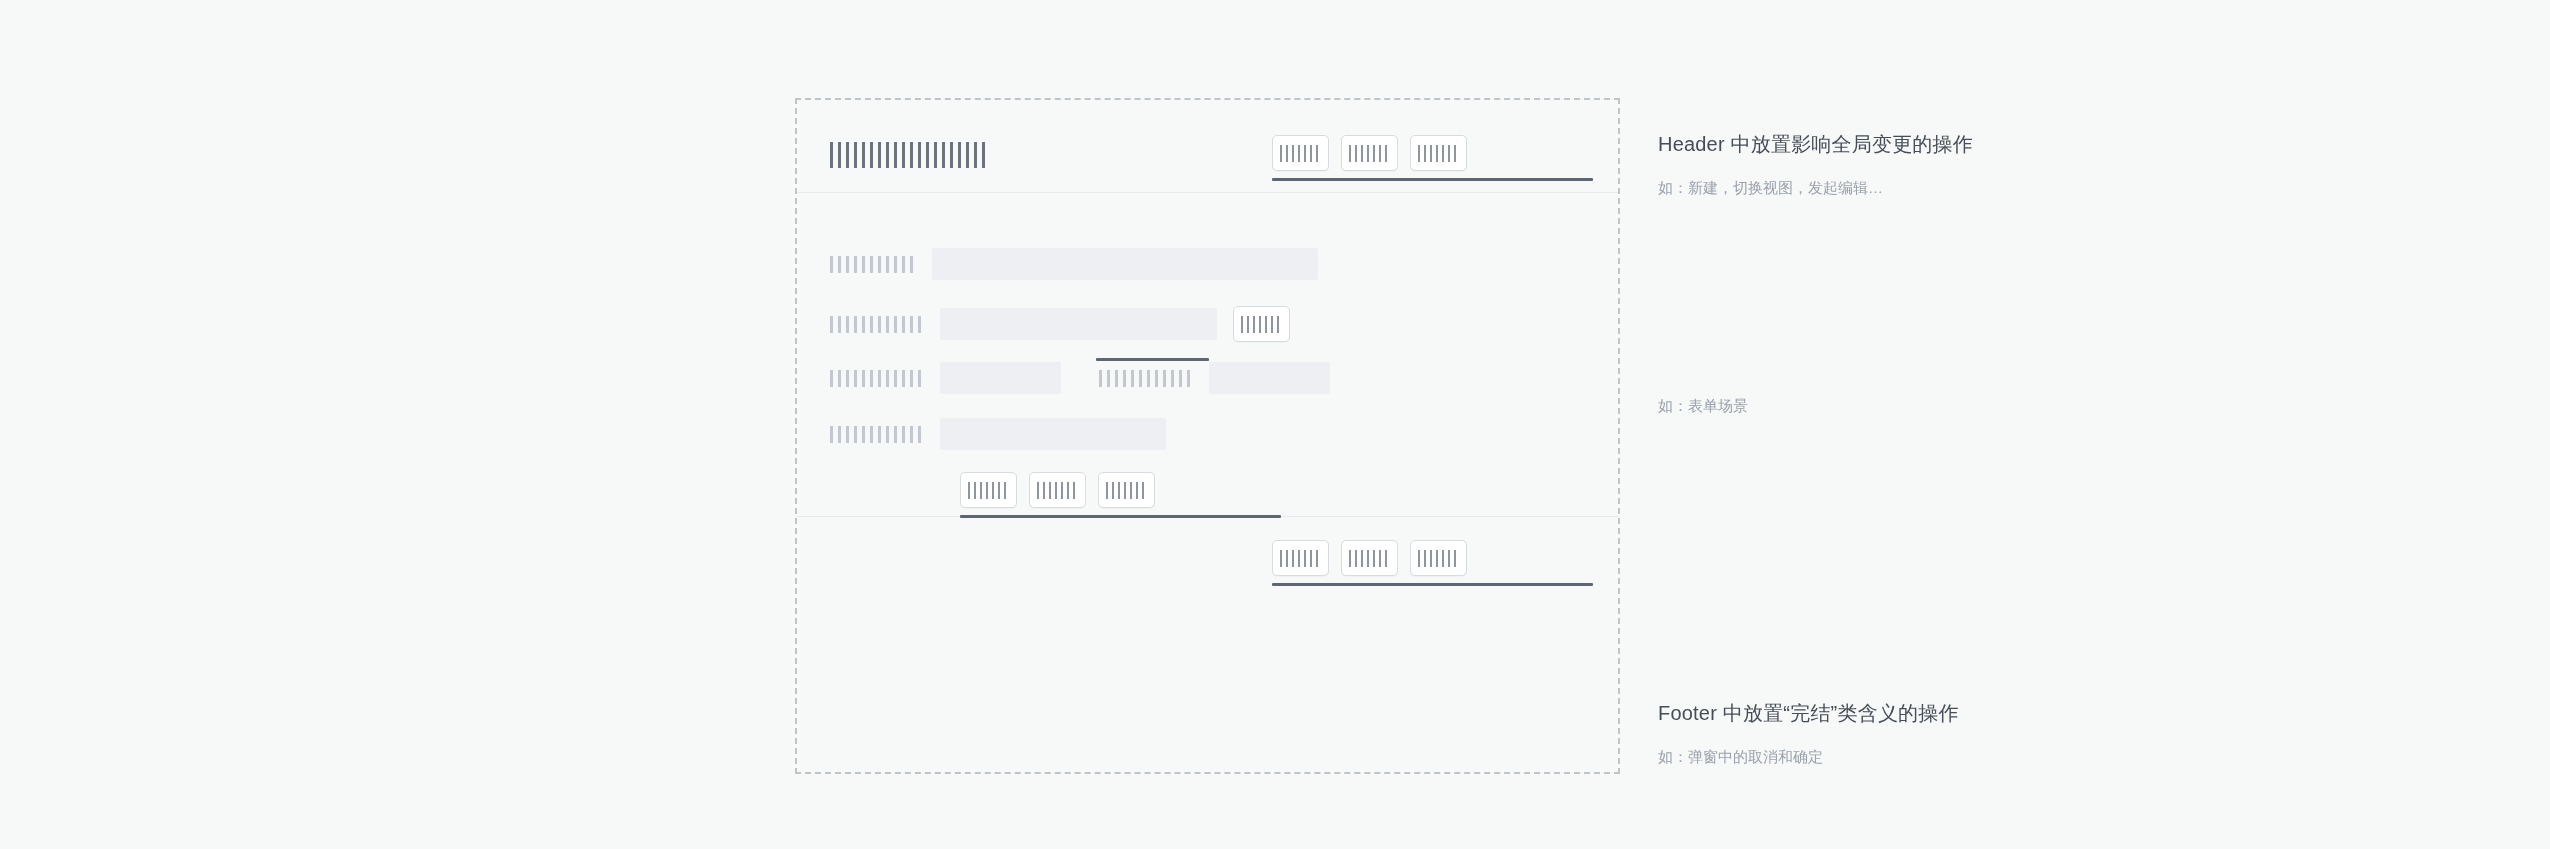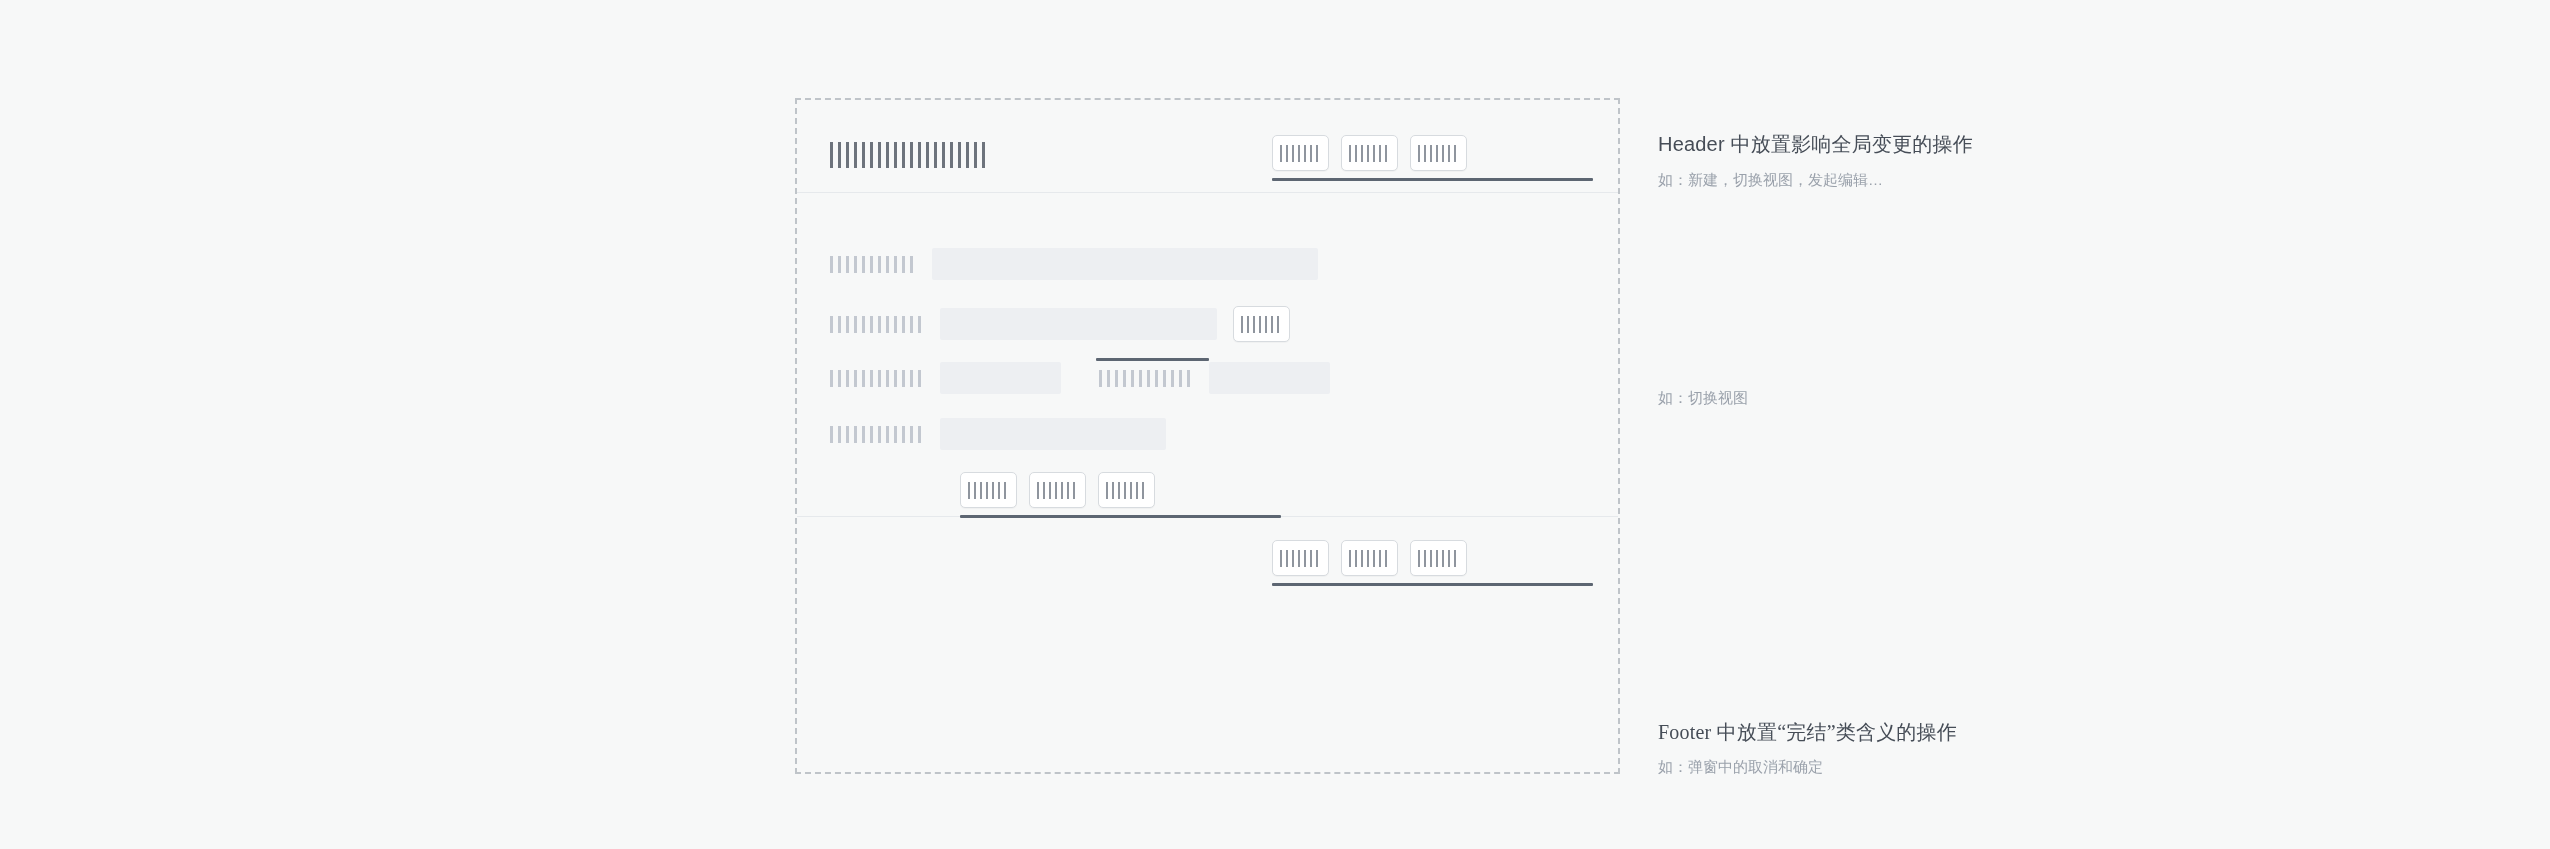--- a/index.html
+++ b/index.html
@@ -83,25 +83,25 @@
   .footer-underline { position: absolute; left: 475px; top: 483px; width: 321px; }
 
   
   .note { position: absolute; left: 1658px; }
   .note-h {
     font-size: 20px; color: #464d57; font-weight: 400;
     letter-spacing: .2px; white-space: nowrap; line-height: 1.3;
   }
   .note-s {
     font-size: 15px; color: #9aa1ab; font-weight: 400;
-    white-space: nowrap; margin-top: 13px; line-height: 1.3;
+    white-space: nowrap; margin-top: 21px; line-height: 1.3;
   }
   .note-header { top: 131px; }
   .note-body   { top: 375px; }
-  .note-footer { top: 719px; font-family: Liberation Serif, serif; }
+  .note-footer { top: 700px; }
 </style>
 </head>
 <body>
 
 <div id="stage">
 
   <div class="card">
 
     <div class="bars title header-title">
         <i></i>
@@ -338,21 +338,21 @@
     </div>
     <div class="underline footer-underline"></div>
   </div>
 
   <div class="note note-header">
     <div class="note-h">Header 中放置影响全局变更的操作</div>
     <div class="note-s">如：新建，切换视图，发起编辑…</div>
   </div>
 
   <div class="note note-body">
-    <div class="note-s">如：切换视图</div>
+    <div class="note-s">如：表单场景</div>
   </div>
 
   <div class="note note-footer">
     <div class="note-h">Footer 中放置“完结”类含义的操作</div>
     <div class="note-s">如：弹窗中的取消和确定</div>
   </div>
 
 </div>
 
 </body></html>

